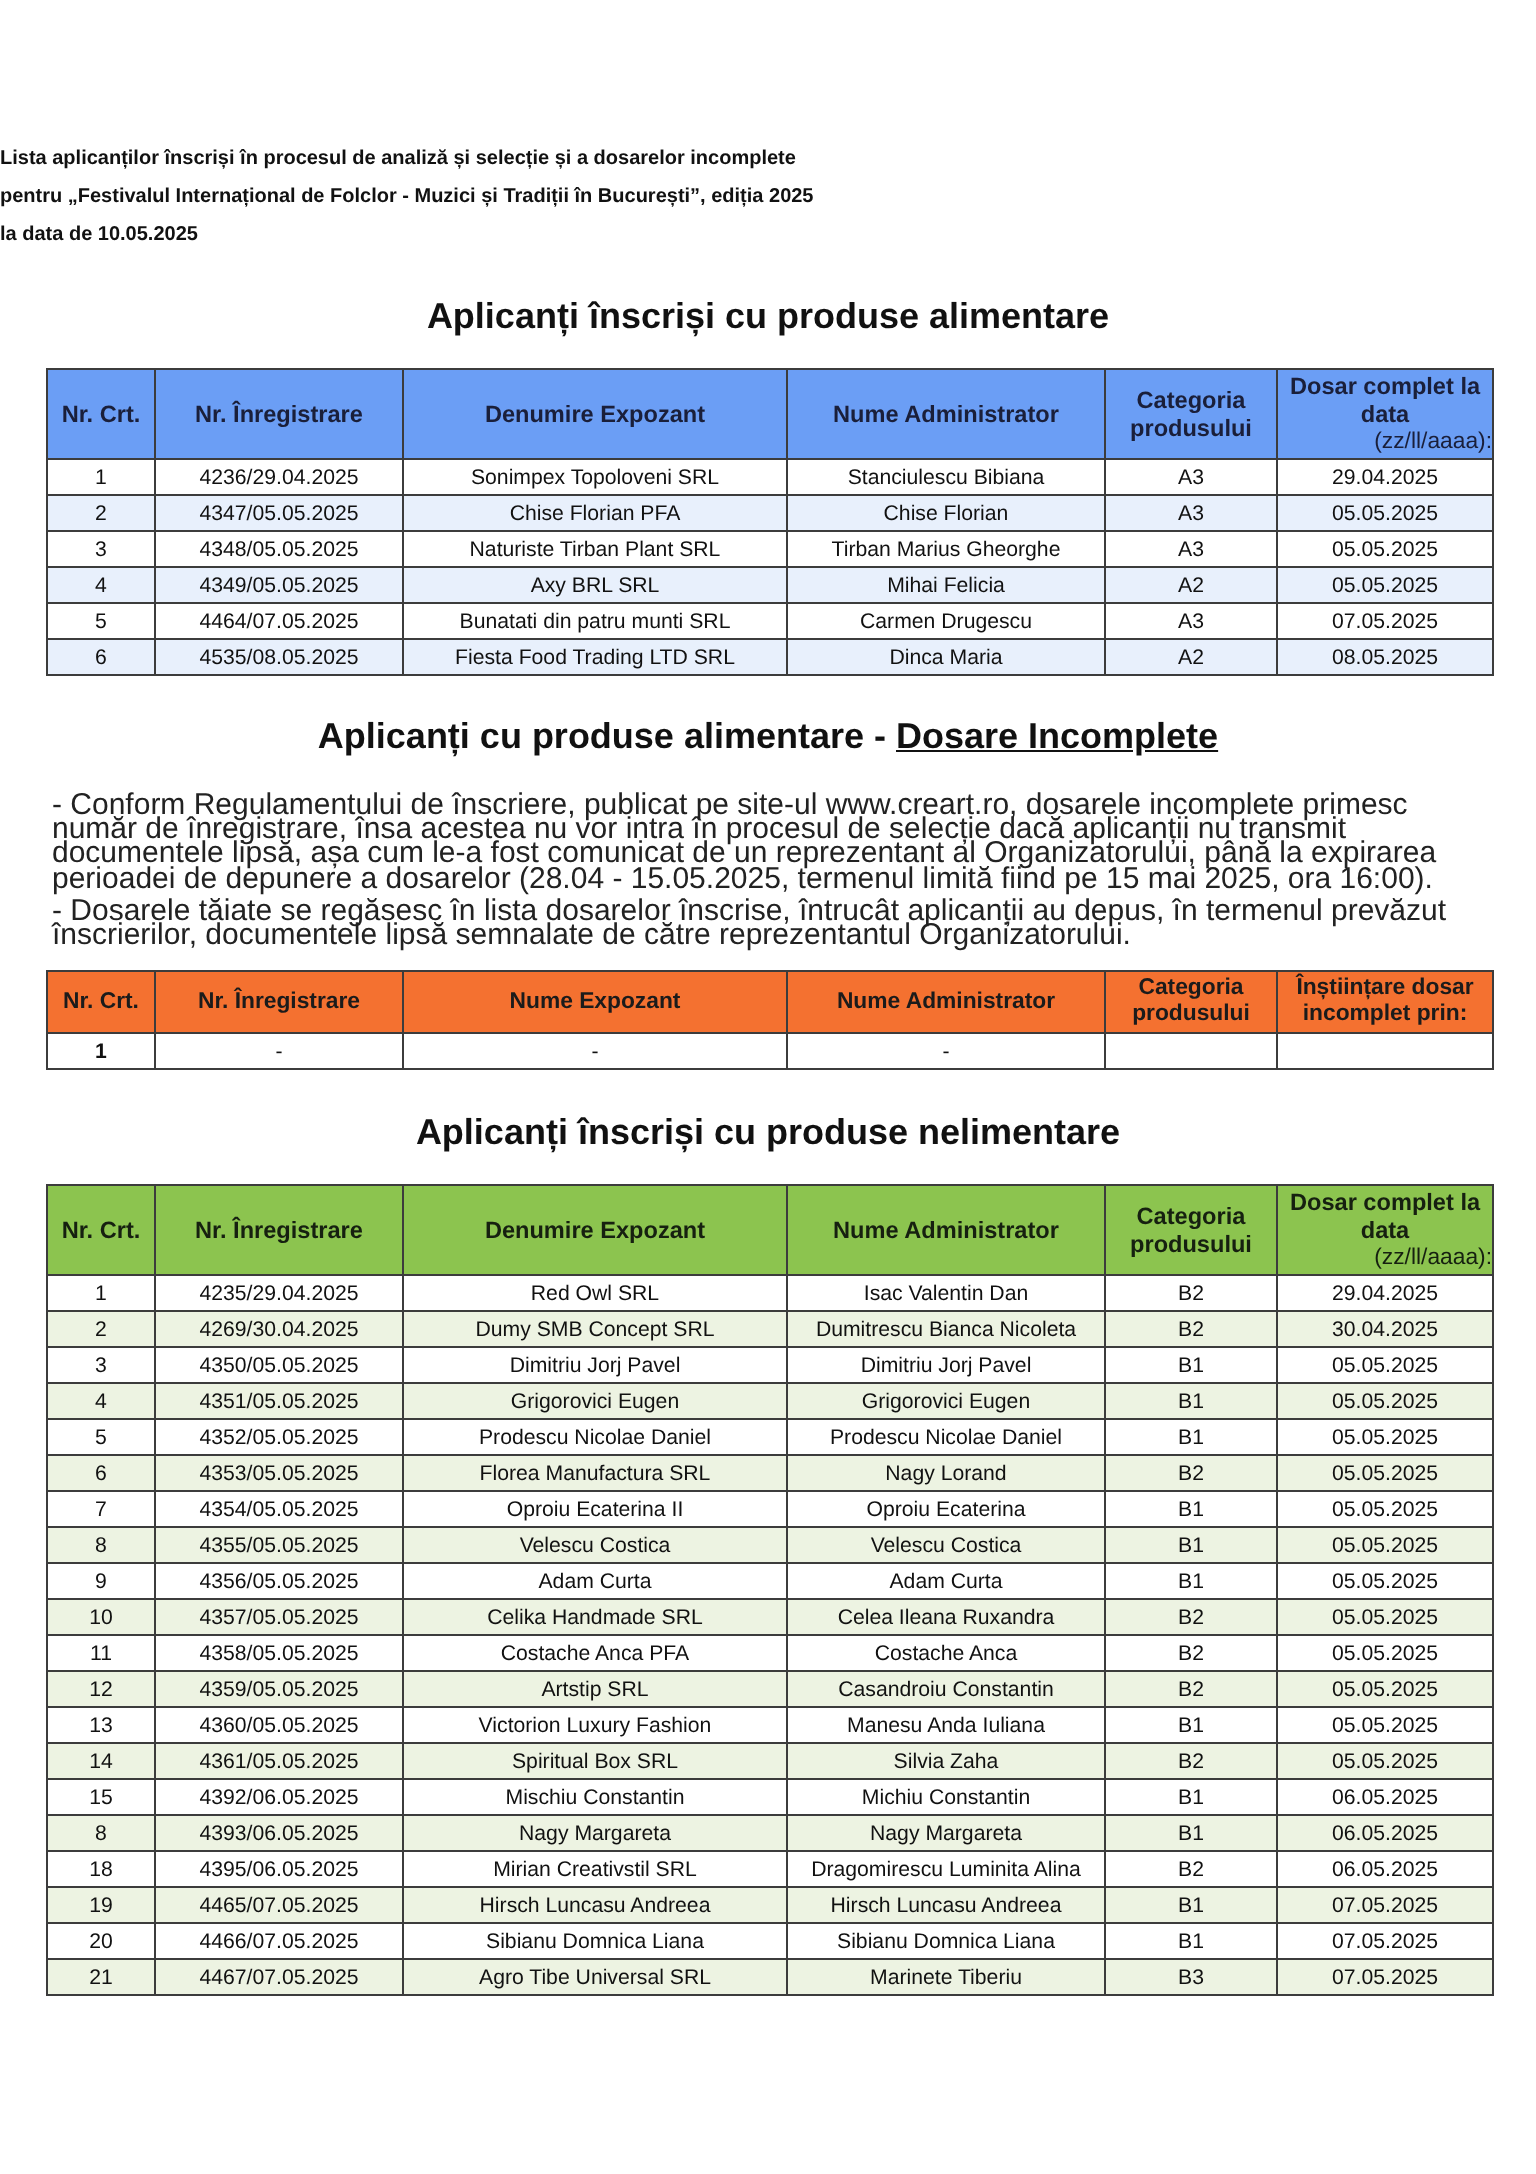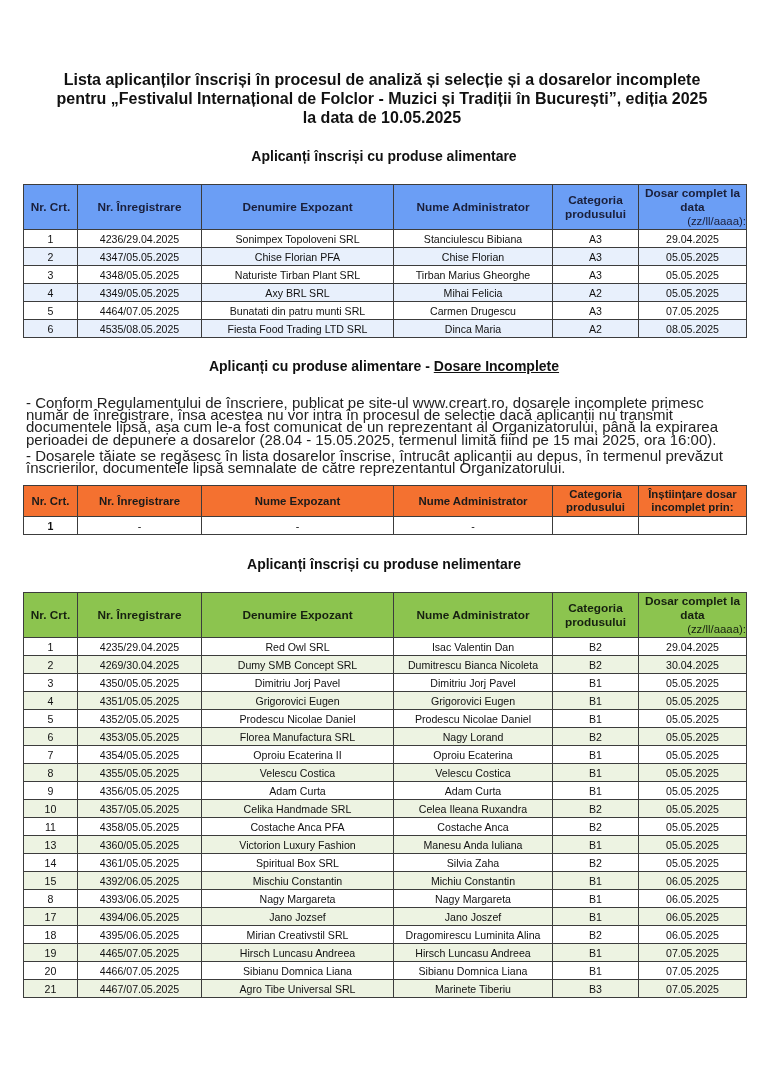--- a/index.html
+++ b/index.html
@@ -1,18 +1,18 @@
 <!DOCTYPE html>
 <html><head>
 <meta charset="utf-8">
 <style>
   html, body { margin: 0; padding: 0; background: #ffffff; }
   body { width: 768px; height: 1087px; position: relative; font-family: "Liberation Sans", sans-serif; color: #111; overflow: hidden; }
-  .title { position: absolute; left: 0; width: 764px; top: 70px; text-align: center; font-weight: bold; font-size: 16px; line-height: 19px; }
-  .section-title { position: absolute; left: 0; width: 768px; text-align: center; font-weight: bold; font-size: 14px; }
+  .title { position: absolute; left: 0; width: 764px; top: 70px; text-align: left; font-weight: bold; font-size: 10px; line-height: 19px; }
+  .section-title { position: absolute; left: 0; width: 768px; text-align: center; font-weight: bold; font-size: 18px; }
   .section-title u { }
   table { position: absolute; left: 23px; width: 723px; border-collapse: collapse; table-layout: fixed; font-size: 10.6px; }
   th, td { border: 1px solid #3c3c3c; text-align: center; padding: 0; }
   th { font-weight: bold; font-size: 11.8px; line-height: 14px; }
   td { height: 17px; line-height: 16px; }
   .blue th { background: #6b9ef5; color: #1a1f3a; height: 44px; }
   .blue tr:nth-child(even) td { background: #e8f0fc; }
   .orange th { background: #f47130; color: #1b1b1b; height: 30px; font-size: 11.4px; line-height: 13px; }
   .green th { background: #8cc44f; color: #162010; height: 44px; }
   .green tr:nth-child(even) td { background: #edf3e2; }
@@ -252,20 +252,28 @@
       </tr>
       <tr>
         <td>11</td>
         <td>4358/05.05.2025</td>
         <td>Costache Anca PFA</td>
         <td>Costache Anca</td>
         <td>B2</td>
         <td>05.05.2025</td>
       </tr>
       <tr>
+        <td>12</td>
+        <td>4359/05.05.2025</td>
+        <td>Artstip SRL</td>
+        <td>Casandroiu Constantin</td>
+        <td>B2</td>
+        <td>05.05.2025</td>
+      </tr>
+      <tr>
         <td>13</td>
         <td>4360/05.05.2025</td>
         <td>Victorion Luxury Fashion</td>
         <td>Manesu Anda Iuliana</td>
         <td>B1</td>
         <td>05.05.2025</td>
       </tr>
       <tr>
         <td>14</td>
         <td>4361/05.05.2025</td>
@@ -280,28 +288,20 @@
         <td>Mischiu Constantin</td>
         <td>Michiu Constantin</td>
         <td>B1</td>
         <td>06.05.2025</td>
       </tr>
       <tr>
         <td>8</td>
         <td>4393/06.05.2025</td>
         <td>Nagy Margareta</td>
         <td>Nagy Margareta</td>
-        <td>B1</td>
-        <td>06.05.2025</td>
-      </tr>
-      <tr>
-        <td>17</td>
-        <td>4394/06.05.2025</td>
-        <td>Jano Jozsef</td>
-        <td>Jano Joszef</td>
         <td>B1</td>
         <td>06.05.2025</td>
       </tr>
       <tr>
         <td>18</td>
         <td>4395/06.05.2025</td>
         <td>Mirian Creativstil SRL</td>
         <td>Dragomirescu Luminita Alina</td>
         <td>B2</td>
         <td>06.05.2025</td>

